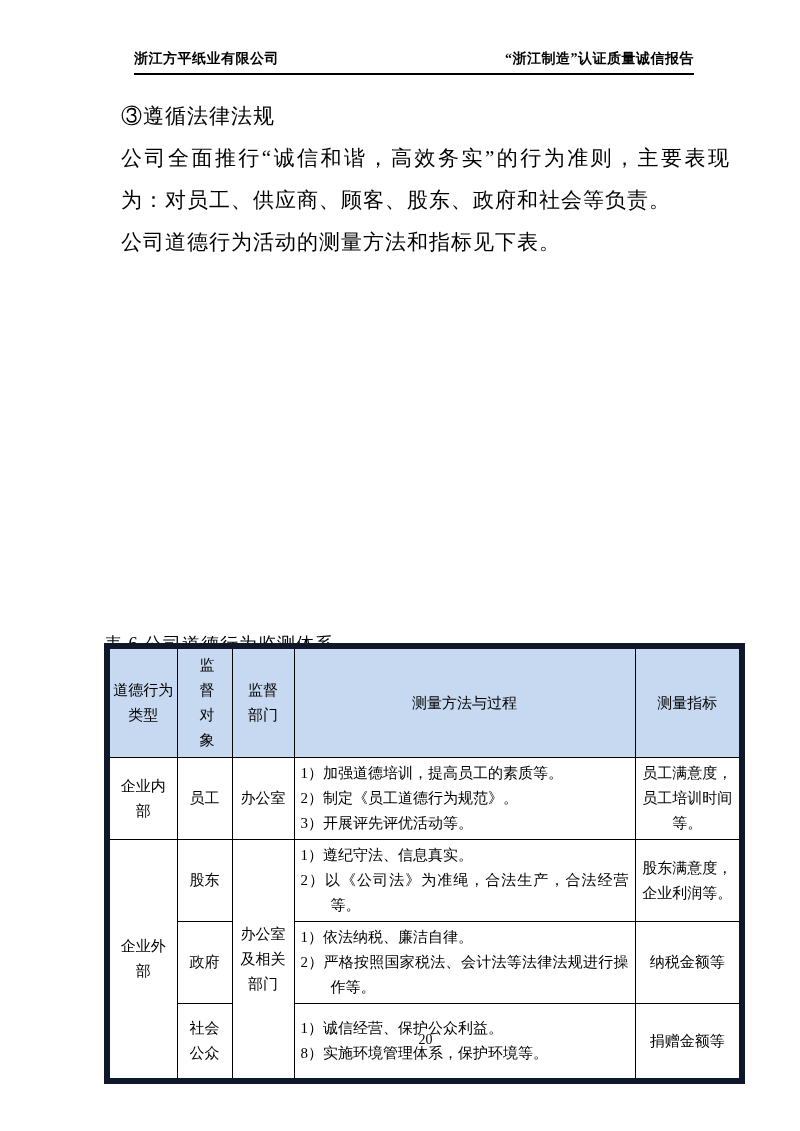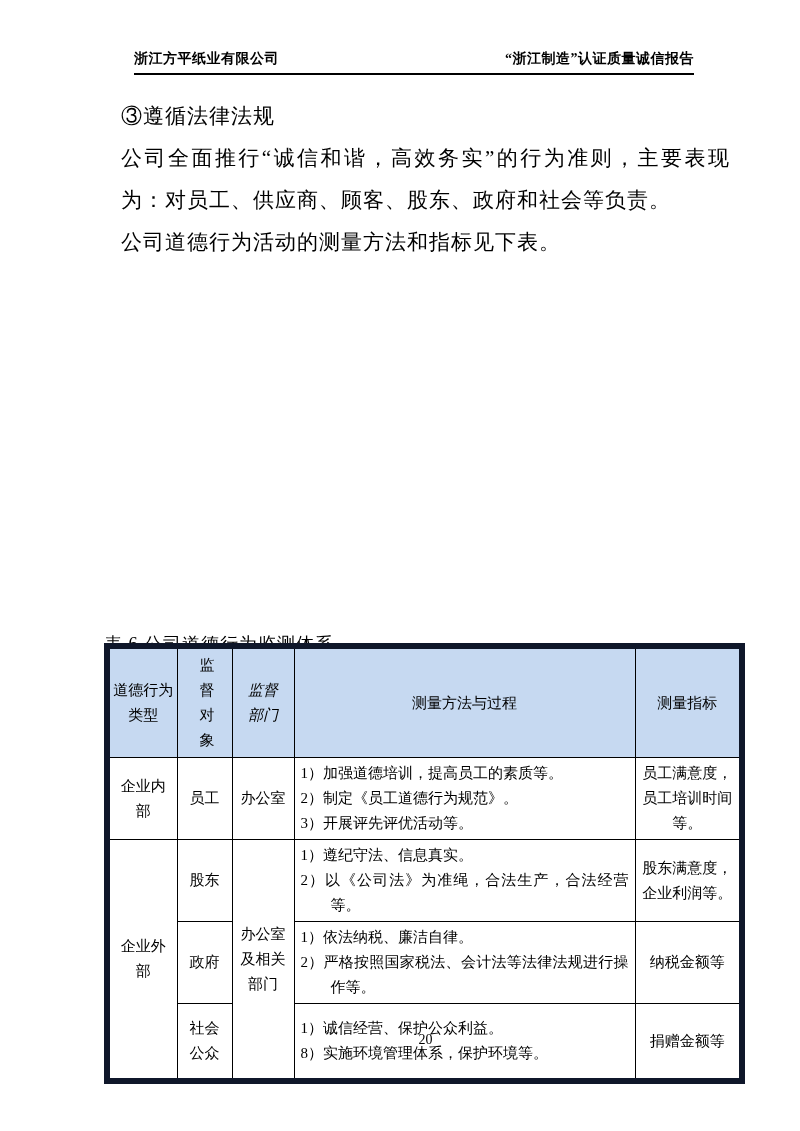--- a/index.html
+++ b/index.html
@@ -74,21 +74,21 @@
     line-height: 25px;
   }
   .doc-table th {
     background: #c6d9f1;
     font-weight: normal;
     text-align: center;
     height: 67px;
     padding: 4px 2px;
   }
   .doc-table th.th-target { padding: 4px 22px; font-family: Liberation Serif, serif; }
-  .doc-table th.th-dept   { padding: 4px 9px; font-style: italic; }
+  .doc-table th.th-dept   { padding: 4px 9px; }
   .doc-table td { text-align: center; padding: 2px 4px; }
   .doc-table td.col-target { padding: 12px 7px; }
   .doc-table td.col-methods {
     text-align: left;
     padding: 3px 6px;
   }
   .doc-table td.col-methods .method-line {
     padding-left: 2em;
     text-indent: -2em;
     text-align: justify;

